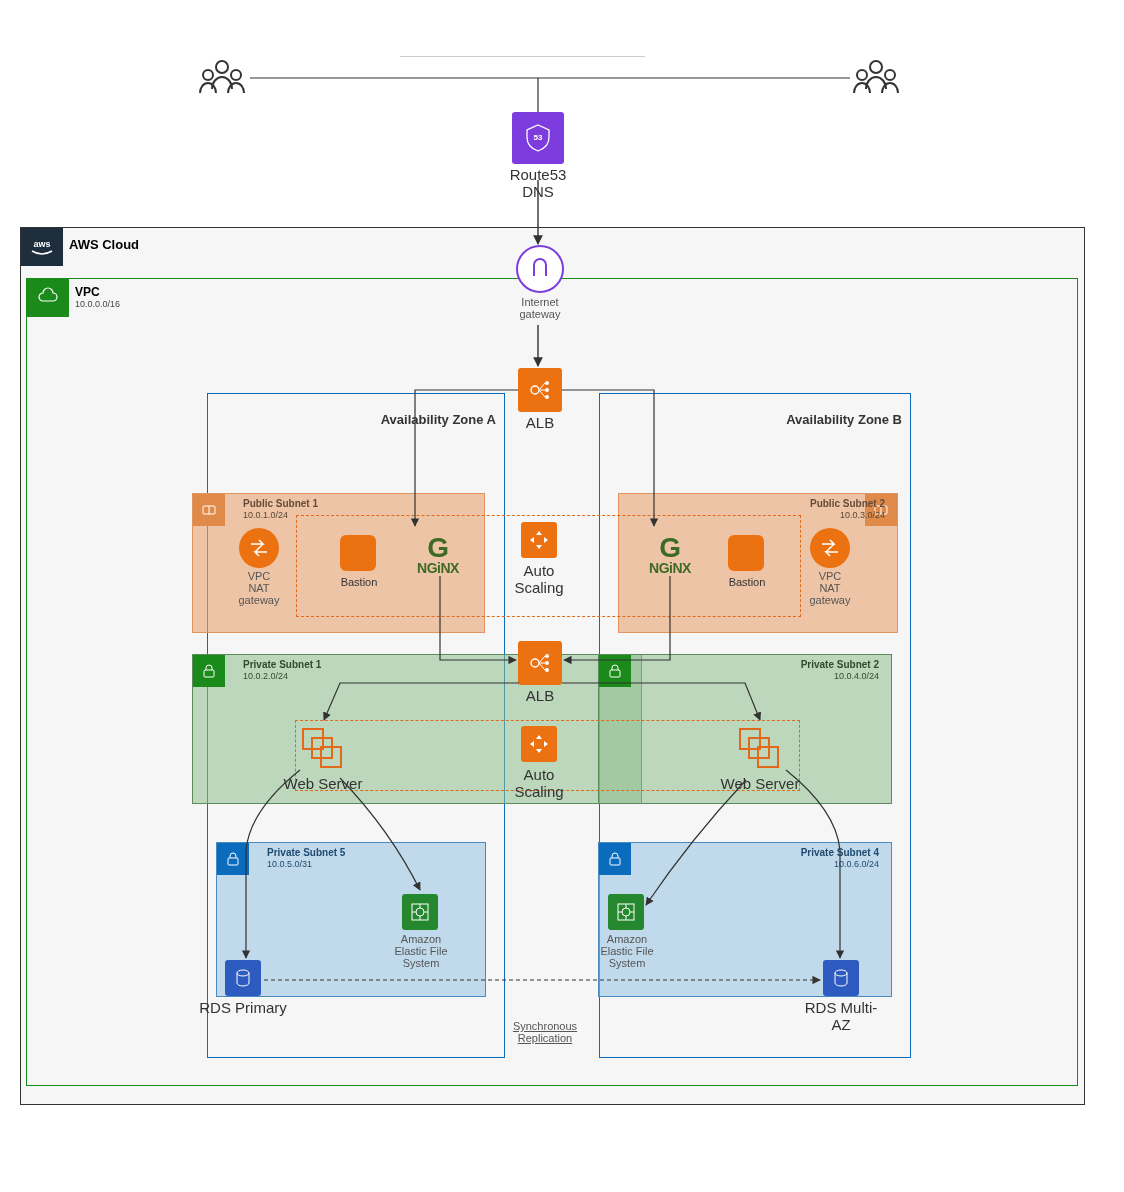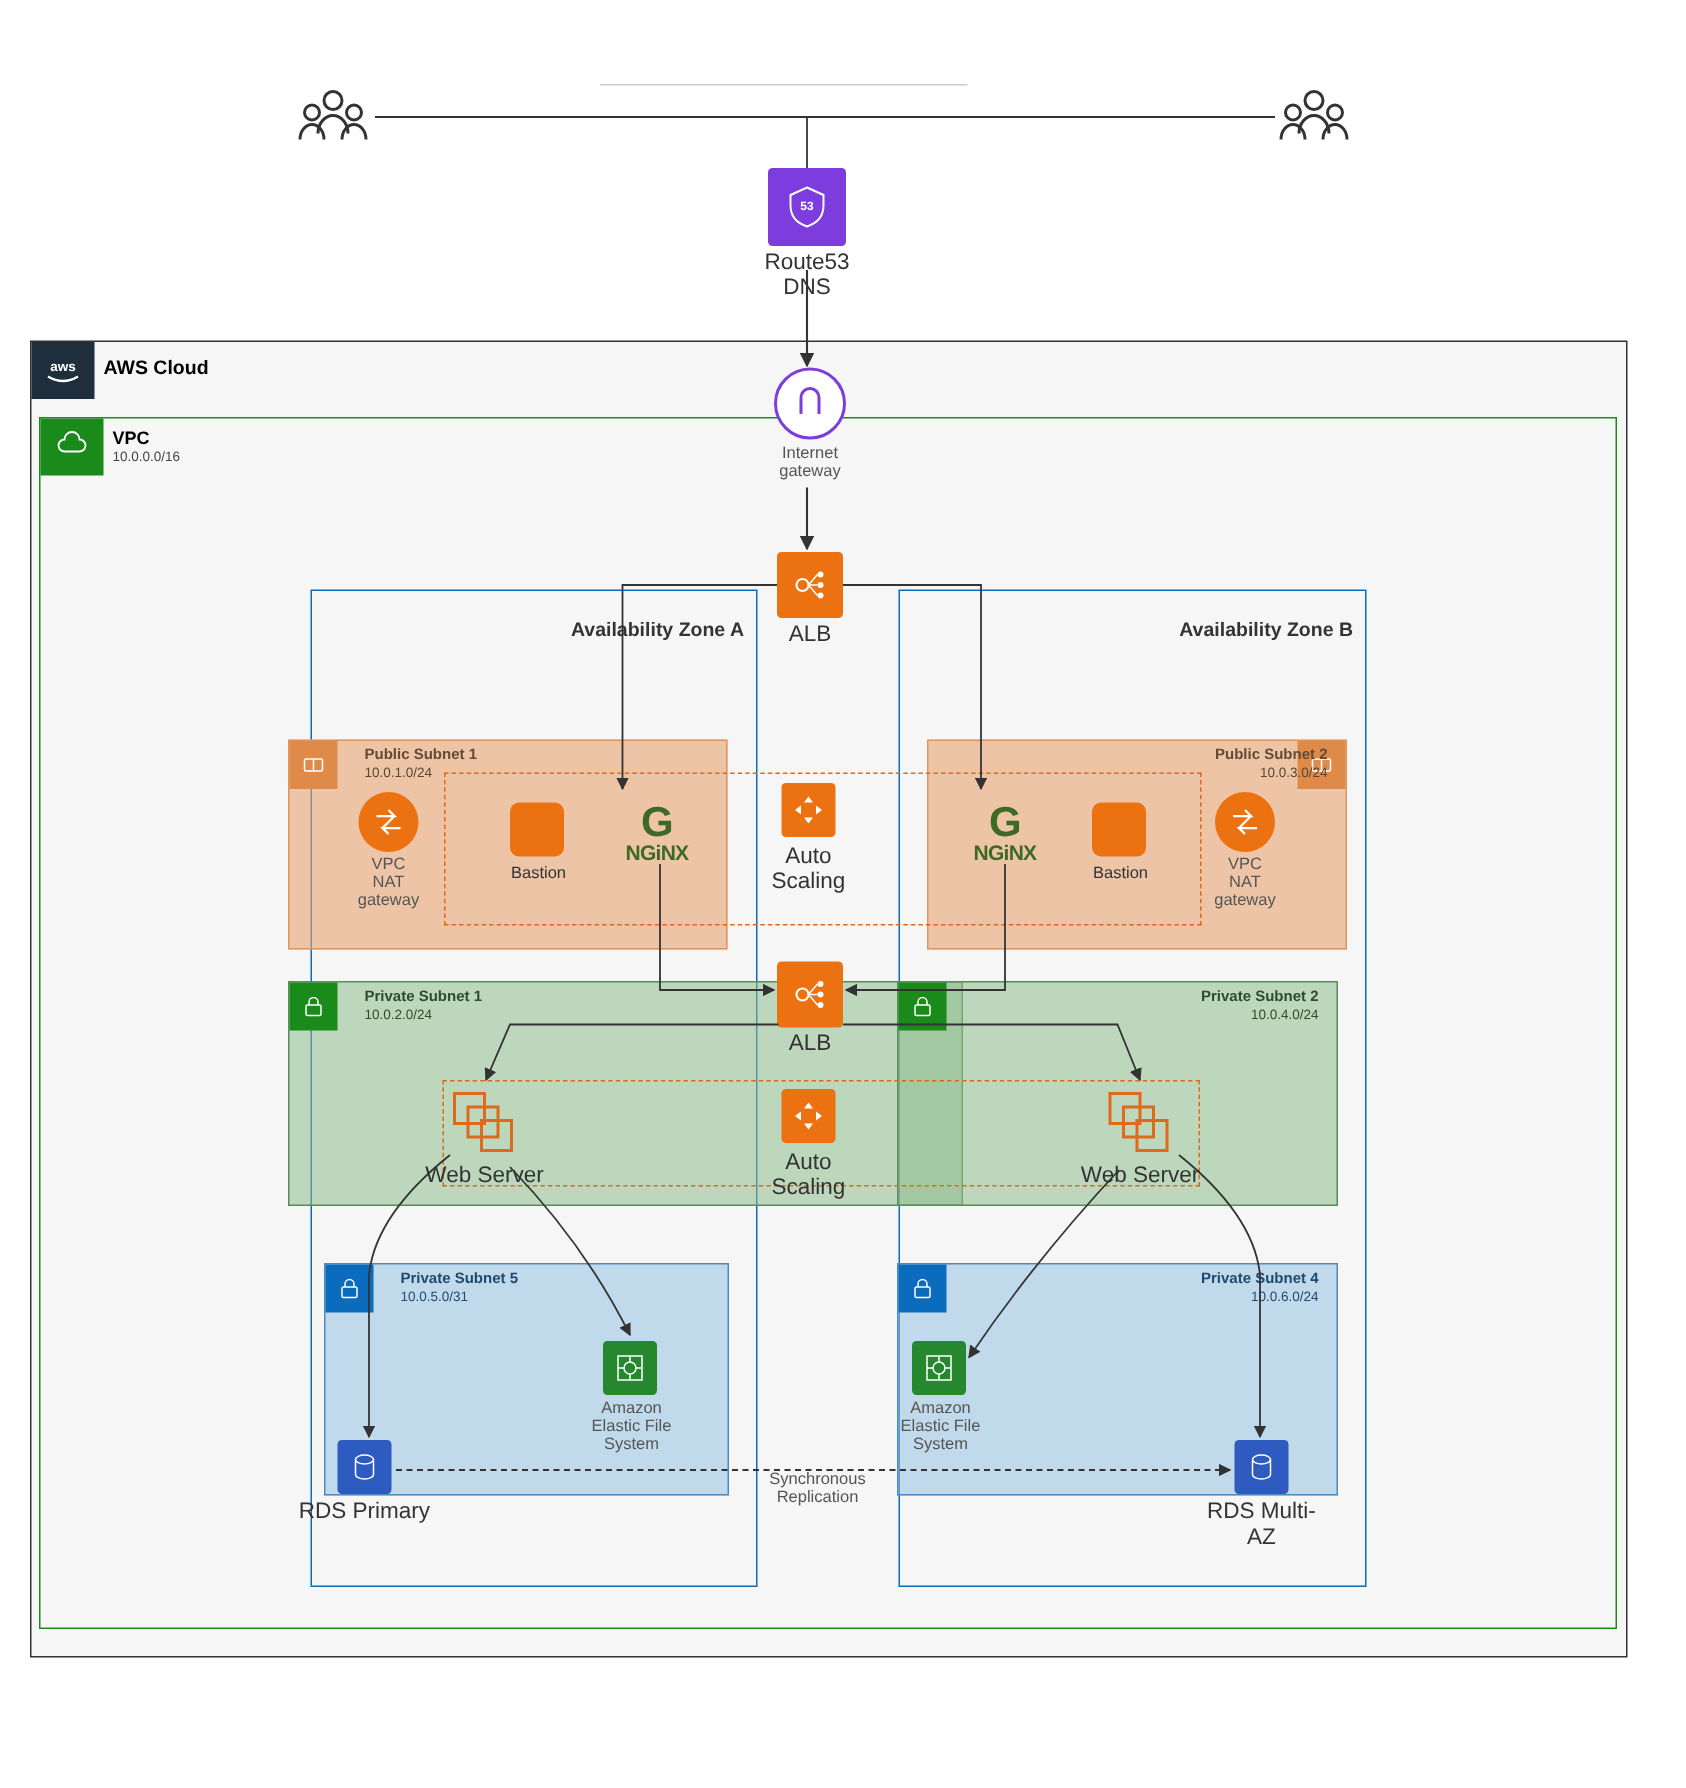--- a/index.html
+++ b/index.html
@@ -334,21 +334,21 @@
   <div class="icon-label" style="left:243px; top:999px; width:90px;">RDS Primary</div>
 
   <div class="icon-box blue" style="left:823px; top:960px; width:36px; height:36px;">
     <svg width="22" height="22" viewBox="0 0 22 22">
       <ellipse cx="11" cy="6" rx="6" ry="3" fill="none" stroke="#fff"></ellipse>
         <path d="M5,6 V16 a6,3 0 0,0 12,0 V6" fill="none" stroke="#fff"></path>
     </svg>
   </div>
   <div class="icon-label" style="left:841px; top:999px; width:90px;">RDS Multi-AZ</div>
 
-  <div class="small-text" style="position:absolute; left:490px; top:980px; width:110px;">
+  <div class="small-text" style="position:absolute; left:490px; top:1020px; width:110px;text-decoration:underline;">
     <span>Synchronous</span><br><span>Replication</span>
   </div>
 
   <svg class="overlay">
     <defs>
       <marker id="arrow" viewBox="0 0 10 10" refX="9" refY="5" markerWidth="7" markerHeight="7" orient="auto">
         <path d="M0,0 L10,5 L0,10 Z" fill="#333"></path>
       </marker>
     </defs>
 

